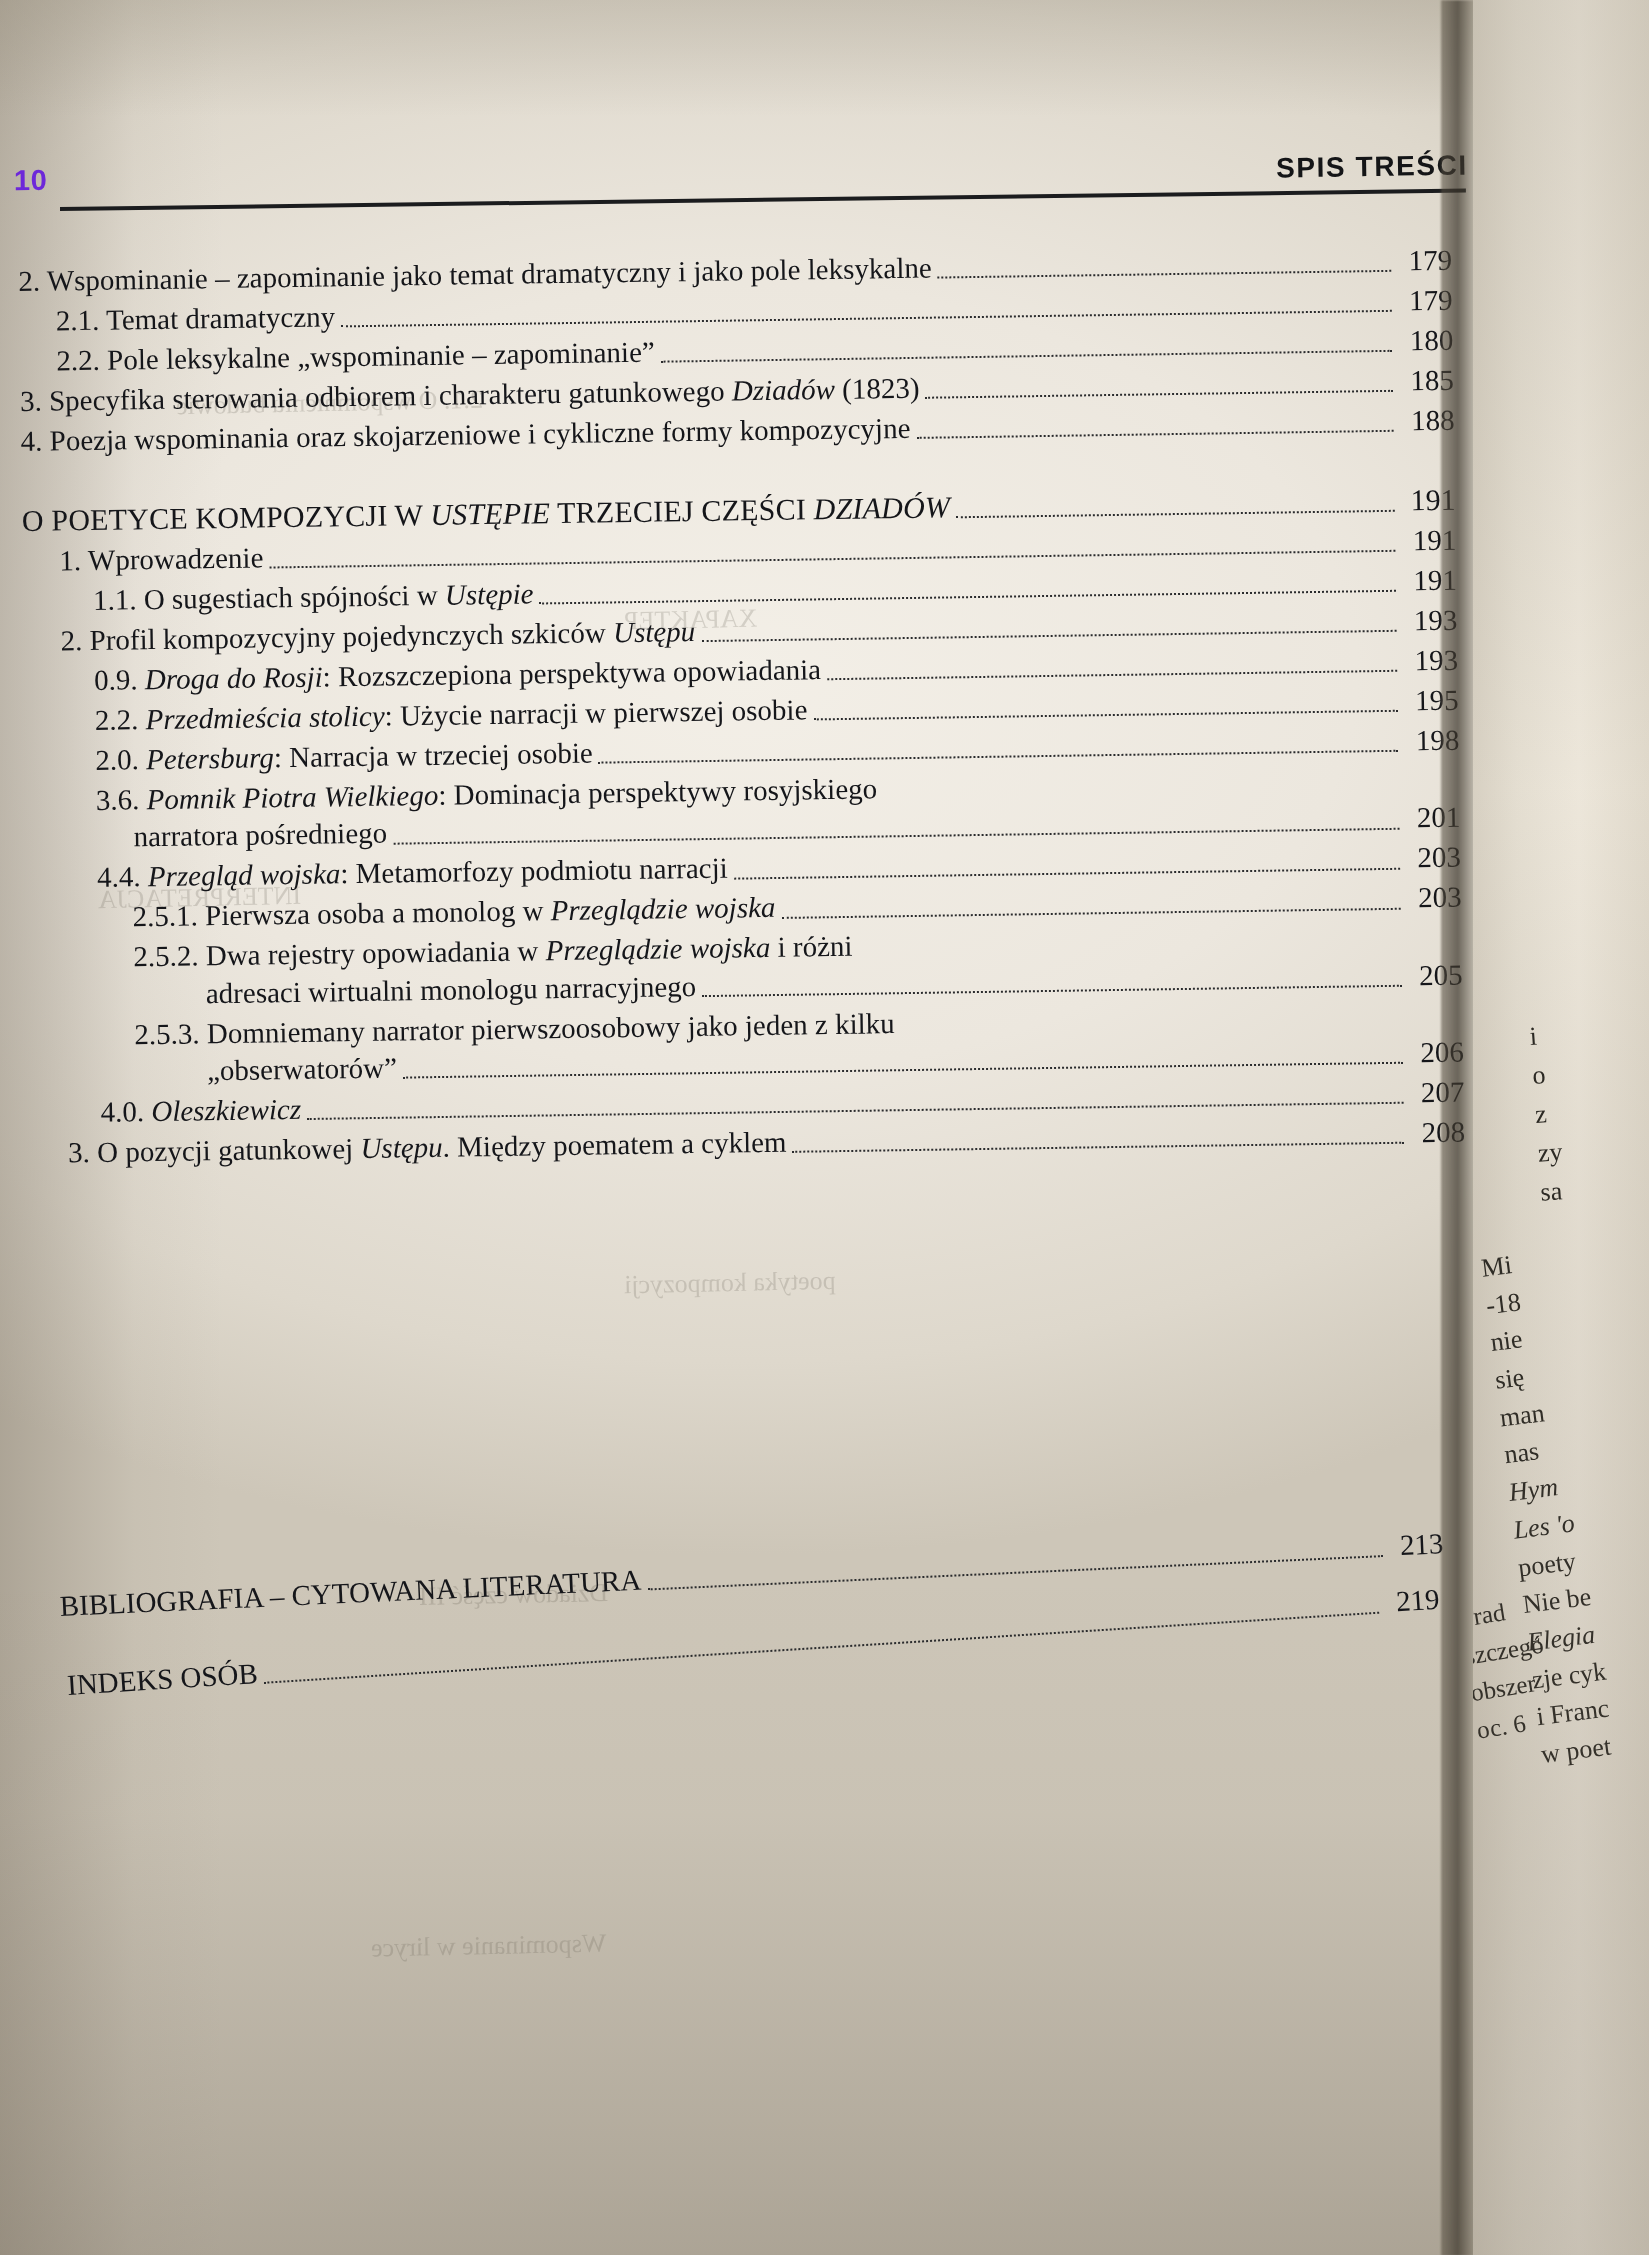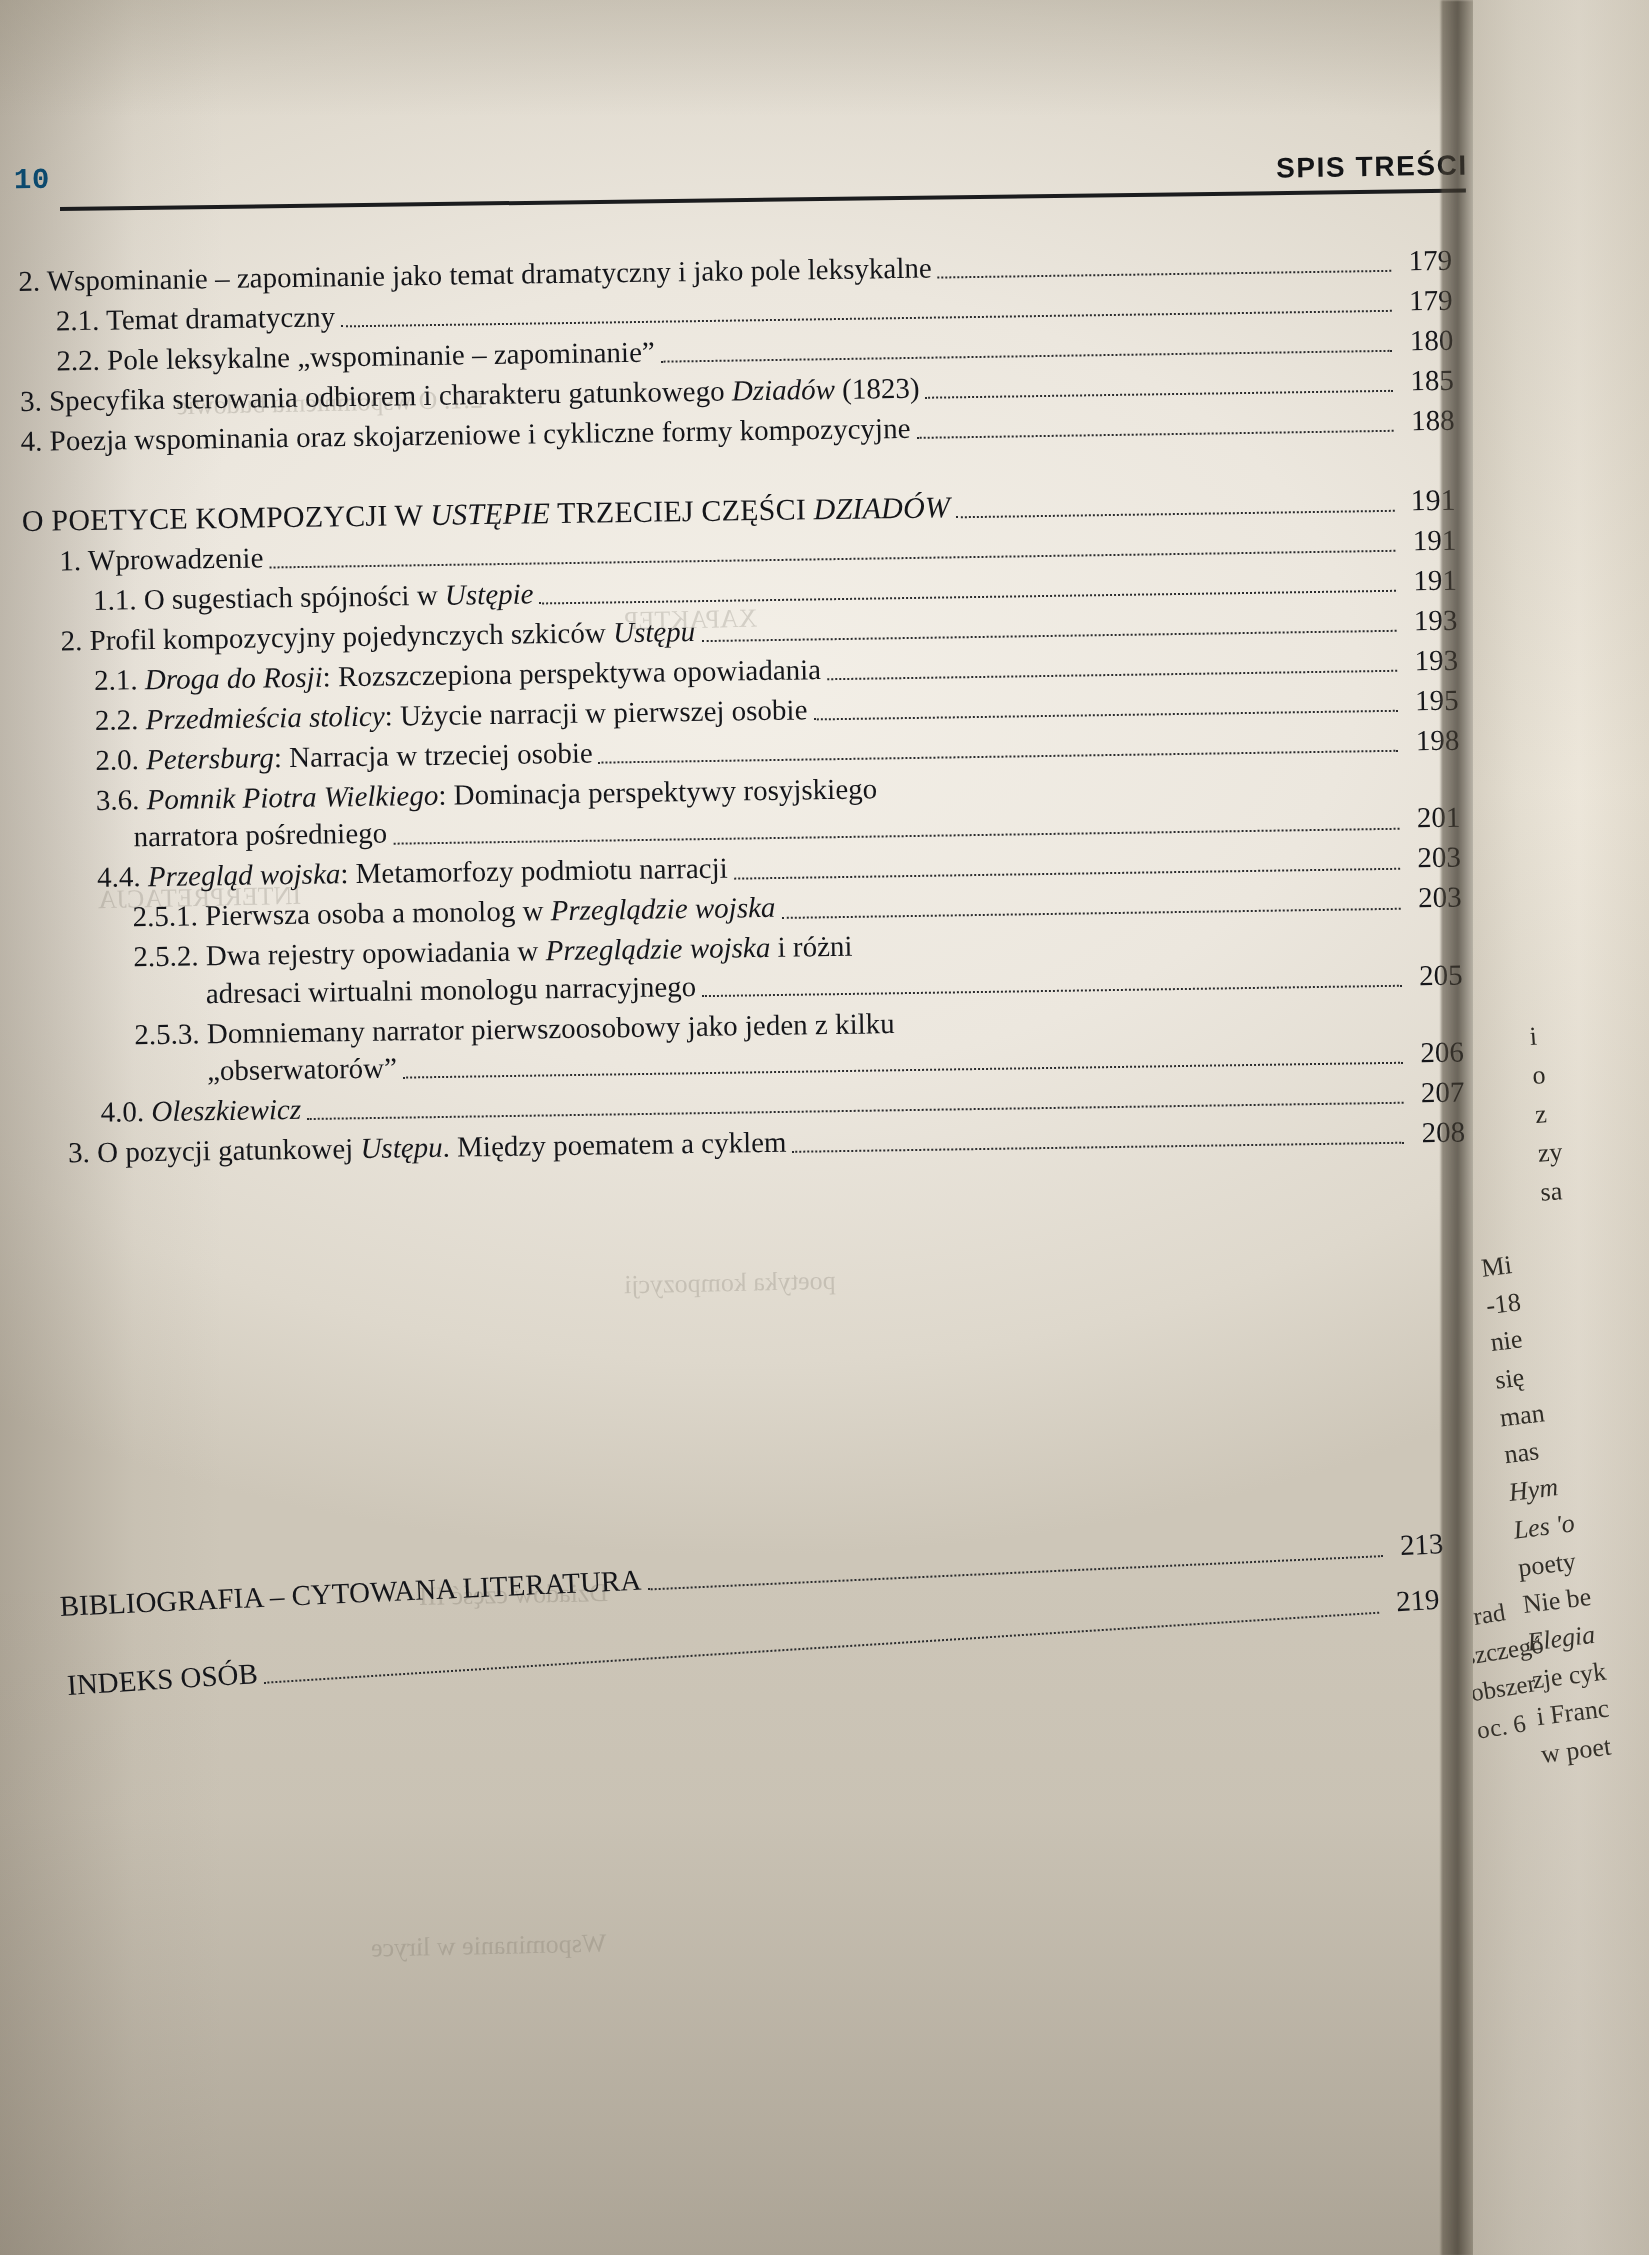--- a/index.html
+++ b/index.html
@@ -61,25 +61,25 @@
   .next-page-shade {
     position: absolute; inset: 0;
     background: linear-gradient(to bottom, rgba(120,112,96,0.18), rgba(120,112,96,0.02) 35%, rgba(110,100,85,0.30));
   }
 
   
   .folio {
     position: absolute;
     left: 13.7px;
     top: 164px;
-    font-family: Liberation Mono, monospace;
+    font-family: Liberation Sans, sans-serif;
     font-weight: bold;
     font-size: 29px;
     letter-spacing: 0.5px;
-    color: #0c4a6e;
+    color: #6d28d9;
     transform: rotate(-0.5deg);
   }
   .running-head {
     position: absolute;
     right: 181px;
     top: 151px;
     font-family: "Liberation Sans", sans-serif;
     font-weight: bold;
     font-size: 28px;
     letter-spacing: 1.6px;
@@ -290,21 +290,21 @@
       <span class="pg">191</span>
     </div>
 
     <div class="entry ind1">
       <span class="txt"><span>2. Profil kompozycyjny pojedynczych szkiców </span><span class="it">Ustępu</span></span>
       <span class="leader"></span>
       <span class="pg">193</span>
     </div>
 
     <div class="entry ind2">
-      <span class="txt"><span>2.1. </span><span class="it">Droga do Rosji</span><span>: Rozszczepiona perspektywa opowiadania</span></span>
+      <span class="txt"><span>0.9. </span><span class="it">Droga do Rosji</span><span>: Rozszczepiona perspektywa opowiadania</span></span>
       <span class="leader"></span>
       <span class="pg">193</span>
     </div>
 
     <div class="entry ind2">
       <span class="txt"><span>2.2. </span><span class="it">Przedmieścia stolicy</span><span>: Użycie narracji w pierwszej osobie</span></span>
       <span class="leader"></span>
       <span class="pg">195</span>
     </div>
 

